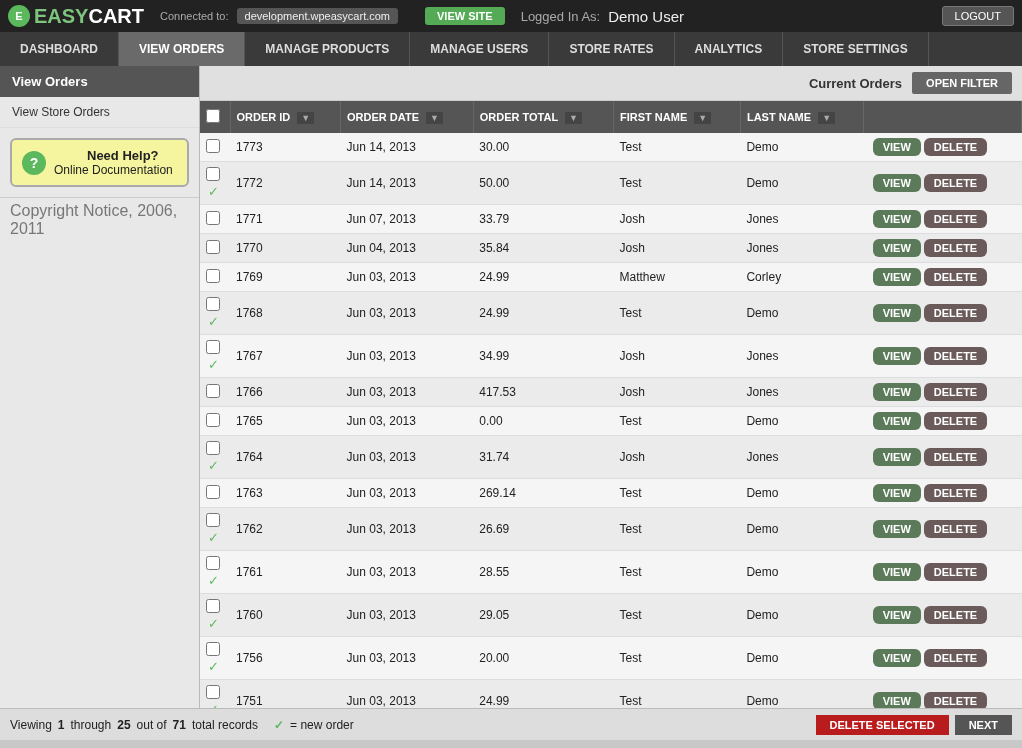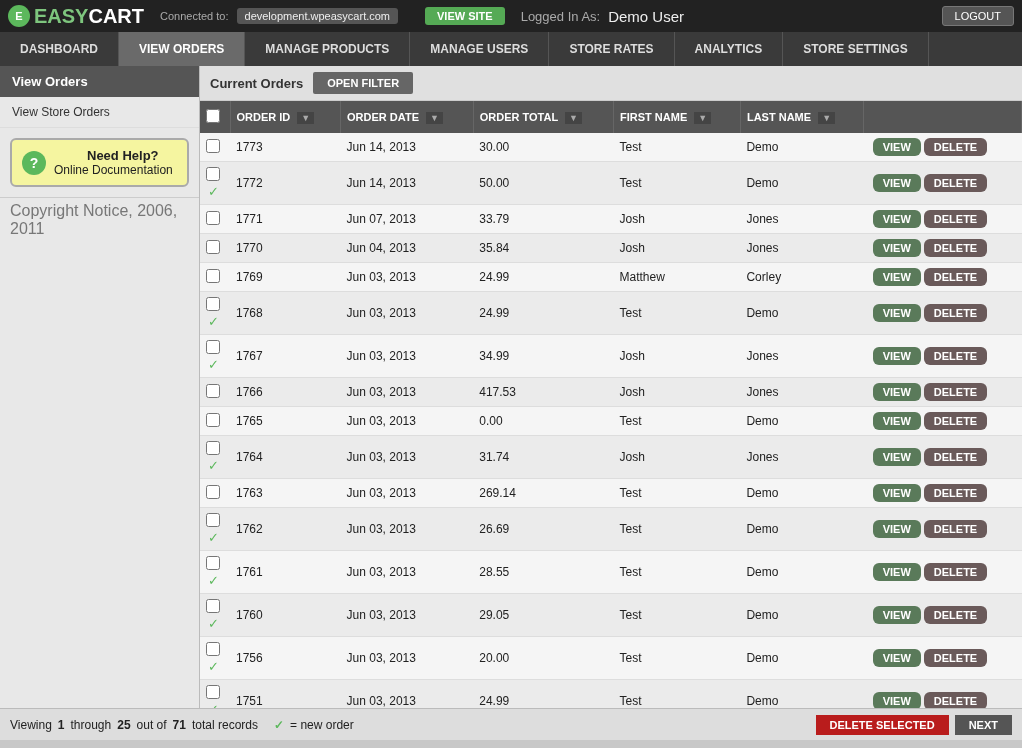--- a/index.html
+++ b/index.html
@@ -28,21 +28,21 @@
 
     
     #sidebar { width: 200px; background: #e8e8e8; border-right: 1px solid #bbb; padding: 0; }
     #sidebar-title { background: #555; color: white; padding: 8px 12px; font-weight: bold; font-size: 13px; }
     .sidebar-link { display: block; padding: 8px 12px; color: #333; text-decoration: none; cursor: pointer; border-bottom: 1px solid #ddd; }
 
     
     #main { flex: 1; background: #f0f0f0; overflow: auto; }
 
     
-    #table-header-bar { display: flex; justify-content: flex-start; align-items: center; padding: 6px 10px; background: #e0e0e0; border-bottom: 1px solid #ccc; }
+    #table-header-bar { display: flex; justify-content: flex-end; align-items: center; padding: 6px 10px; background: #e0e0e0; border-bottom: 1px solid #ccc; }
     #current-orders-label { font-size: 13px; font-weight: bold; color: #333; margin-right: 10px; }
     #open-filter-btn { background: #666; color: white; border: none; padding: 5px 14px; cursor: pointer; font-size: 11px; font-weight: bold; border-radius: 2px; }
 
     
     #orders-table { width: 100%; border-collapse: collapse; }
     #orders-table thead tr { background: #555; color: white; }
     #orders-table thead th { padding: 8px 6px; text-align: left; font-size: 11px; font-weight: bold; border-right: 1px solid #666; white-space: nowrap; }
     #orders-table thead th:first-child { width: 30px; }
     .col-filter { display: inline-block; background: #444; color: #aaa; padding: 1px 4px; margin-left: 4px; font-size: 9px; cursor: pointer; }
 

